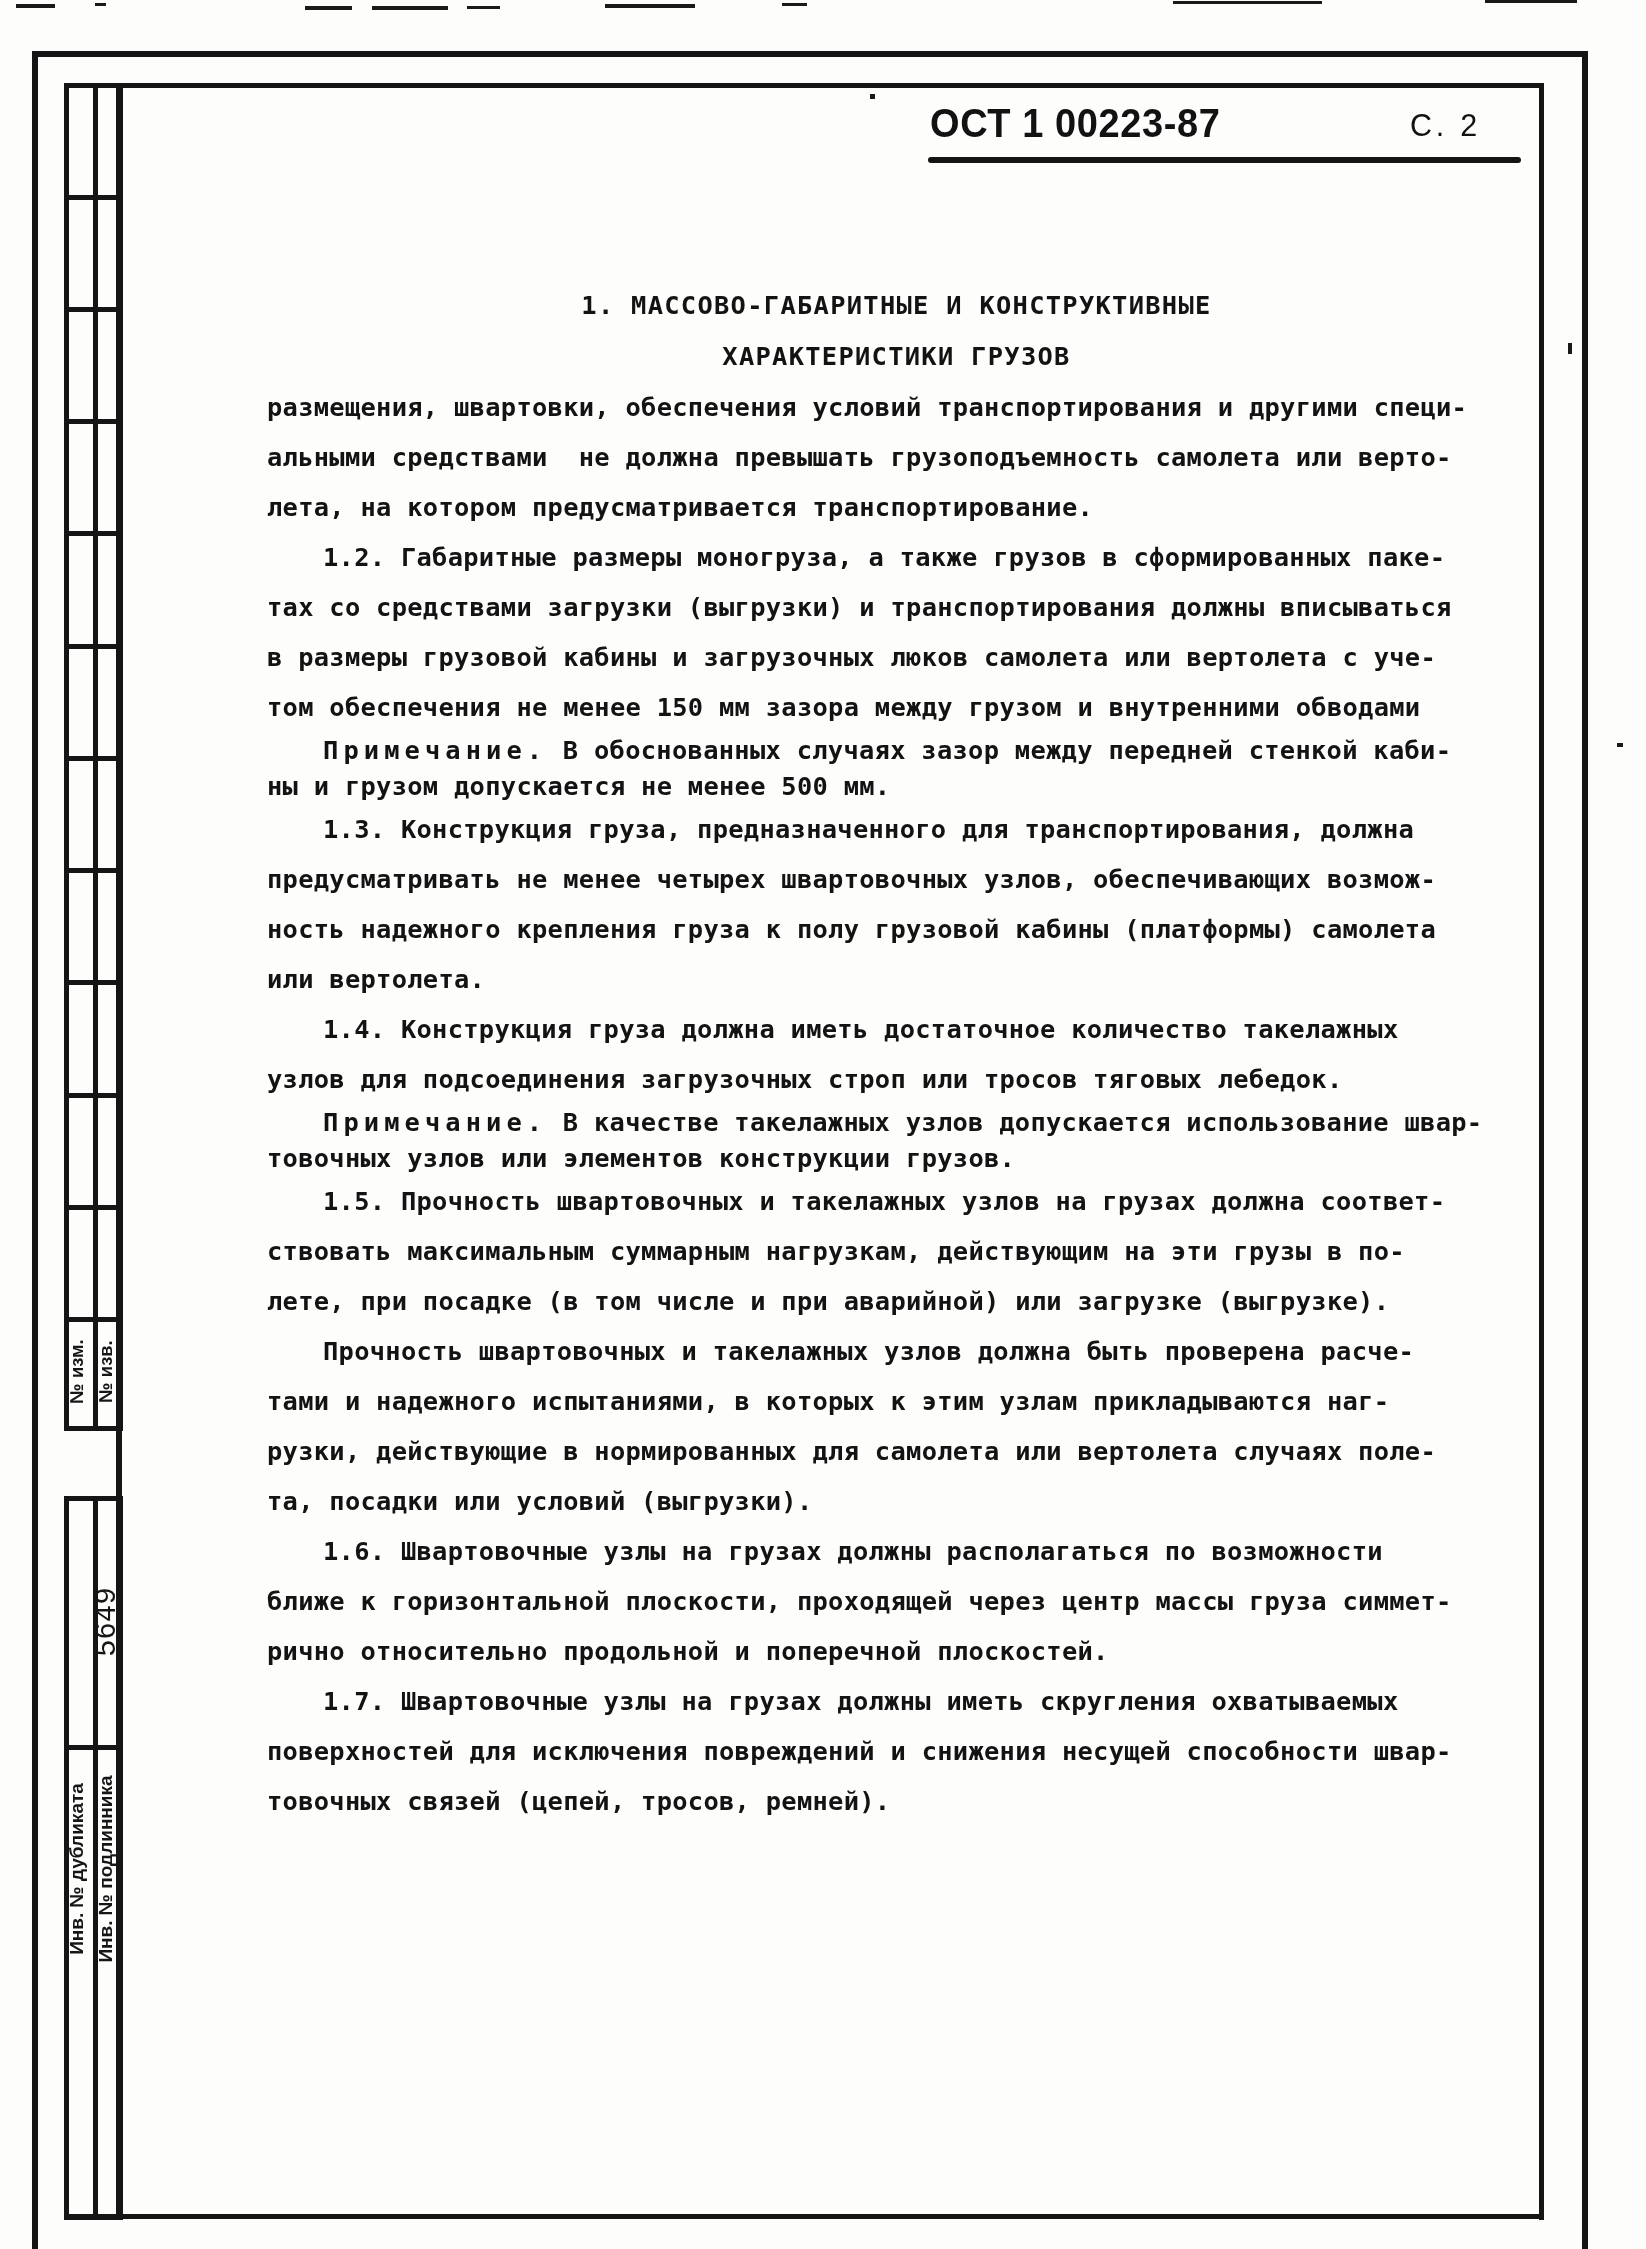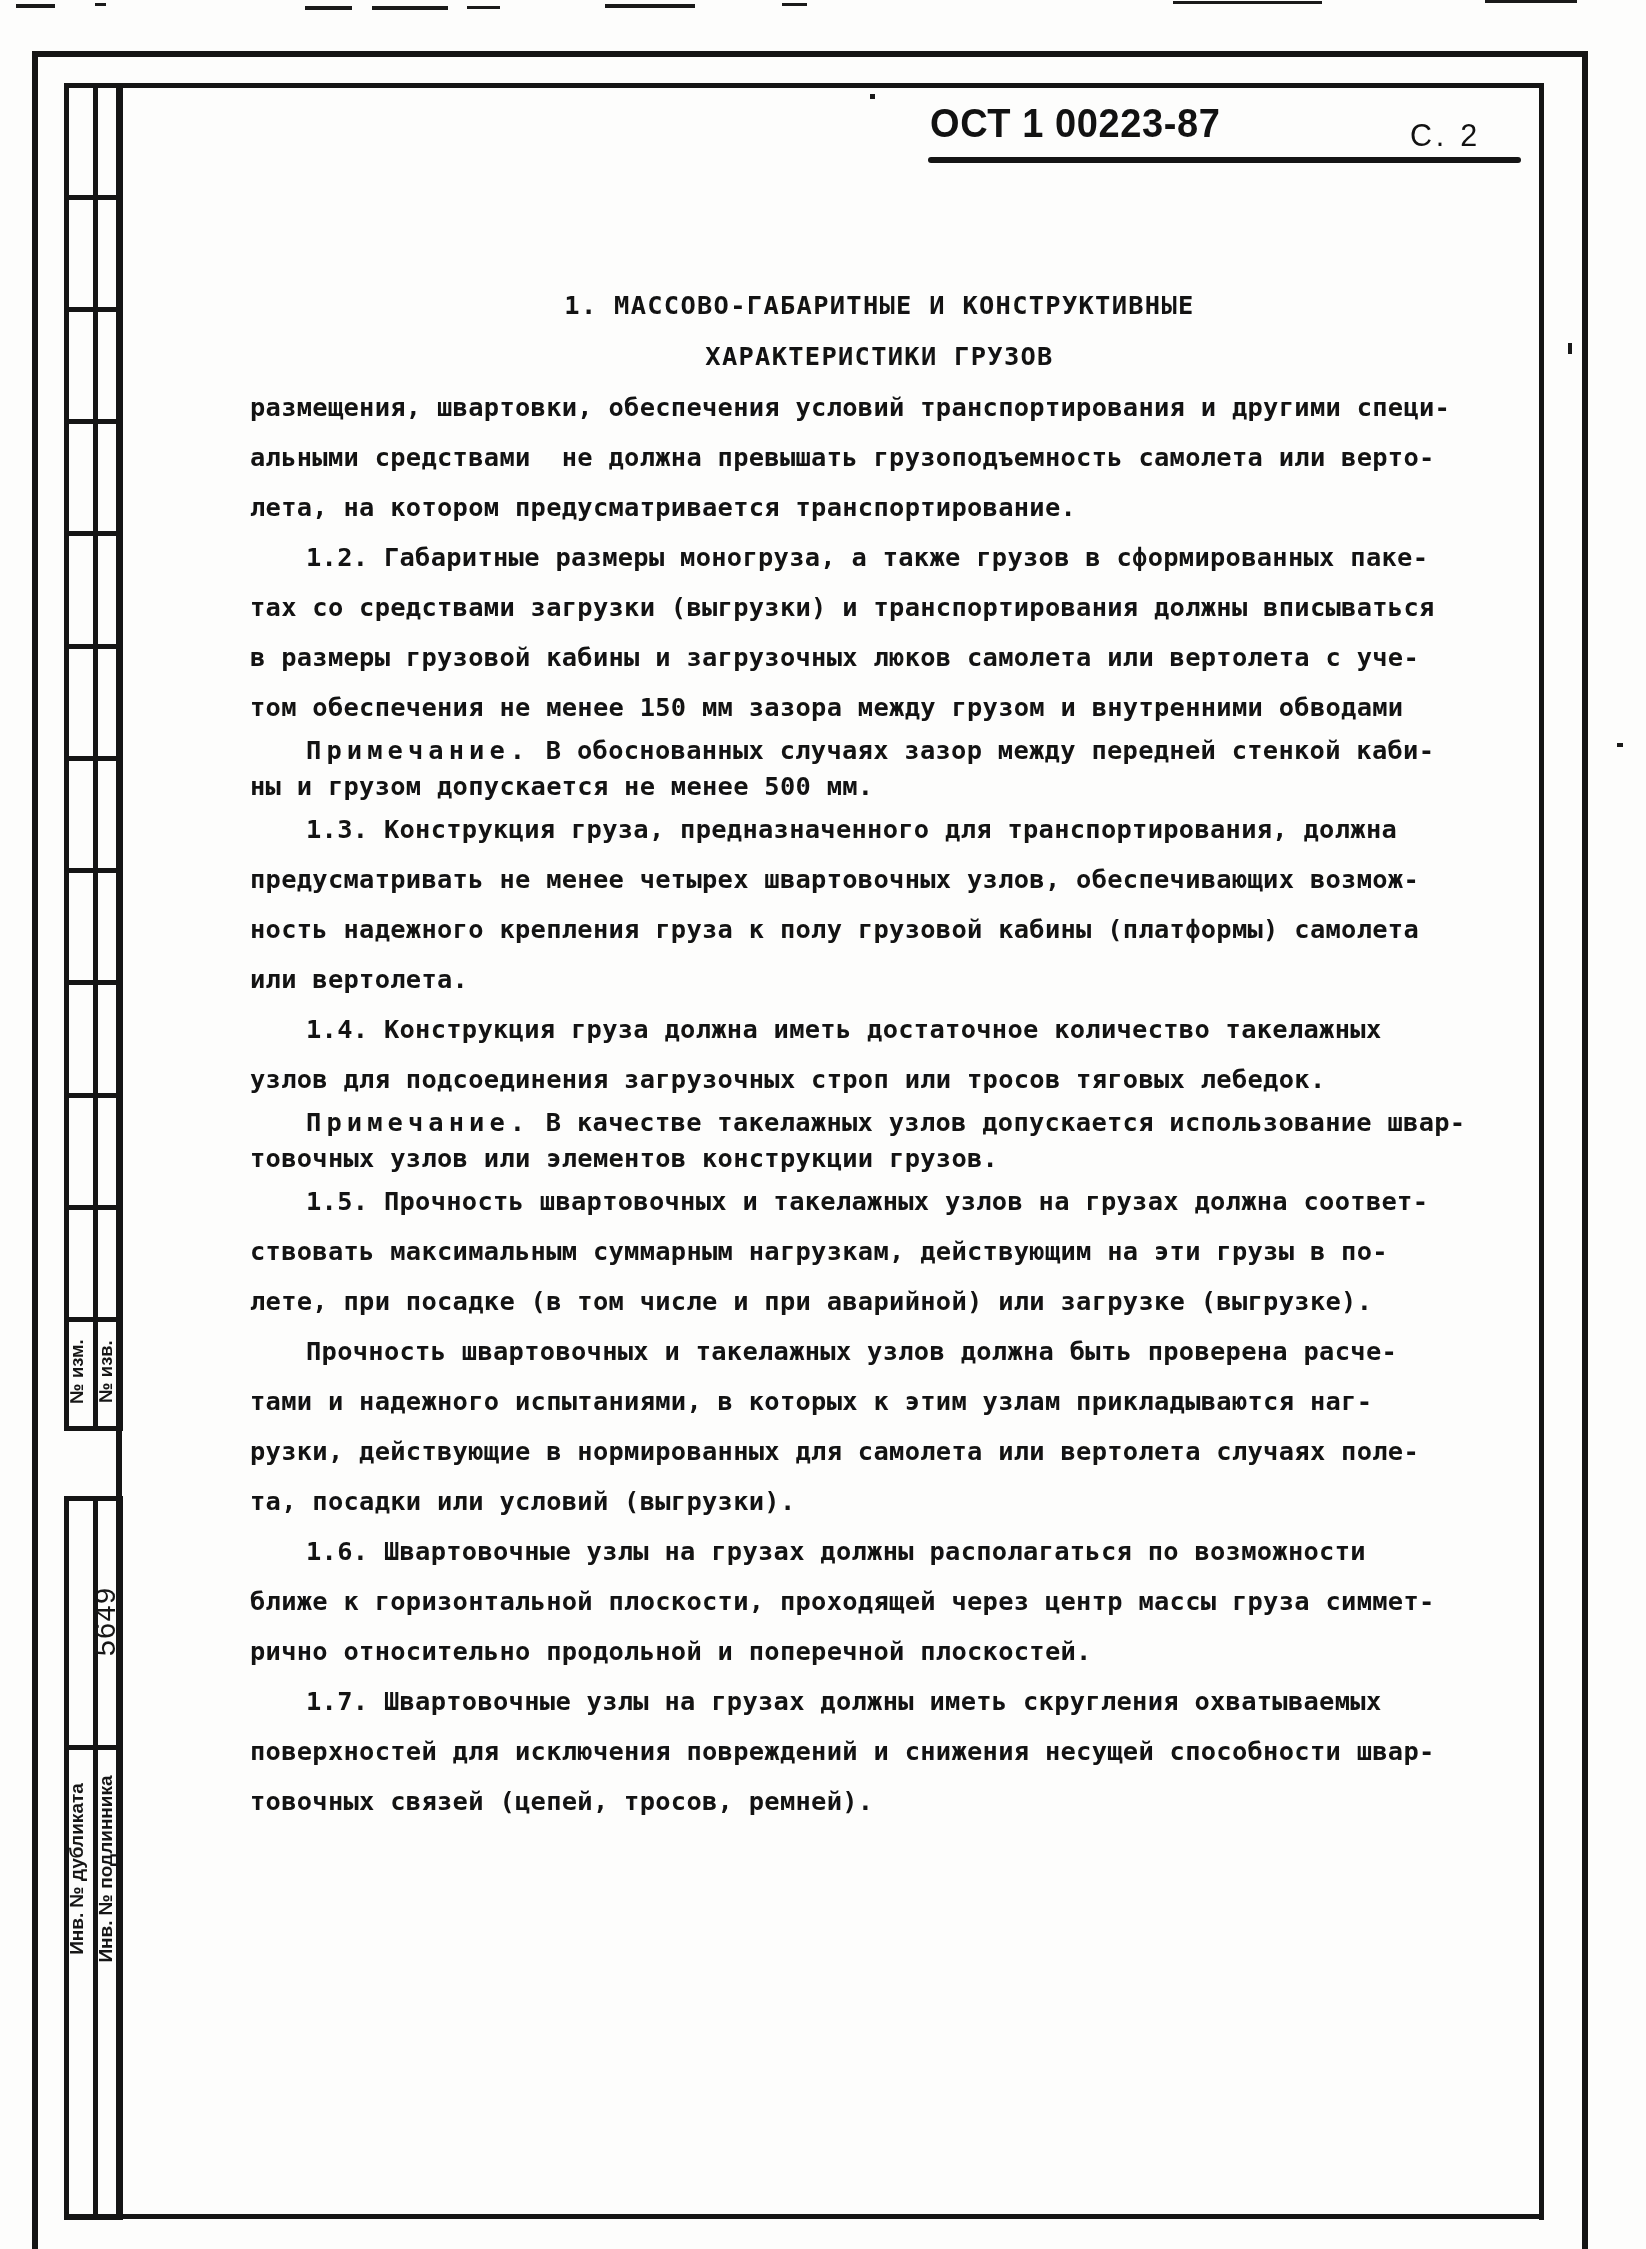--- a/index.html
+++ b/index.html
@@ -30,28 +30,28 @@
   }
   
   .doc-number{
     position:absolute;left:930px;top:102px;width:356px;
     font-family:"Liberation Sans",sans-serif;
     font-weight:700;font-size:38px;letter-spacing:0.6px;
     transform:scaleY(1.08);
     color:#121212;white-space:nowrap;
   }
   .page-number{
-    position:absolute;left:1410px;top:118px;
+    position:absolute;left:1410px;top:108px;
     font-family:"Liberation Sans",sans-serif;
     font-weight:400;font-size:30.5px;letter-spacing:3.8px;
     color:#121212;white-space:nowrap;
   }
   
   .content{
-    position:absolute;left:250px;top:280px;width:1259px;
+    position:absolute;left:267px;top:280px;width:1259px;
     font-size:25.4px;font-weight:700;letter-spacing:0.3px;
     color:#131313;
   }
   .content section{margin:0;}
   .blk{margin-top:15.3px;}
   .ln{white-space:pre;line-height:50px;height:50px;}
   .title .ln{line-height:51px;height:51px;text-align:center;letter-spacing:1.3px;}
   .title{margin-top:0;}
   .note{margin-top:1.3px;}
   .note .ln{line-height:36px;height:36px;}

